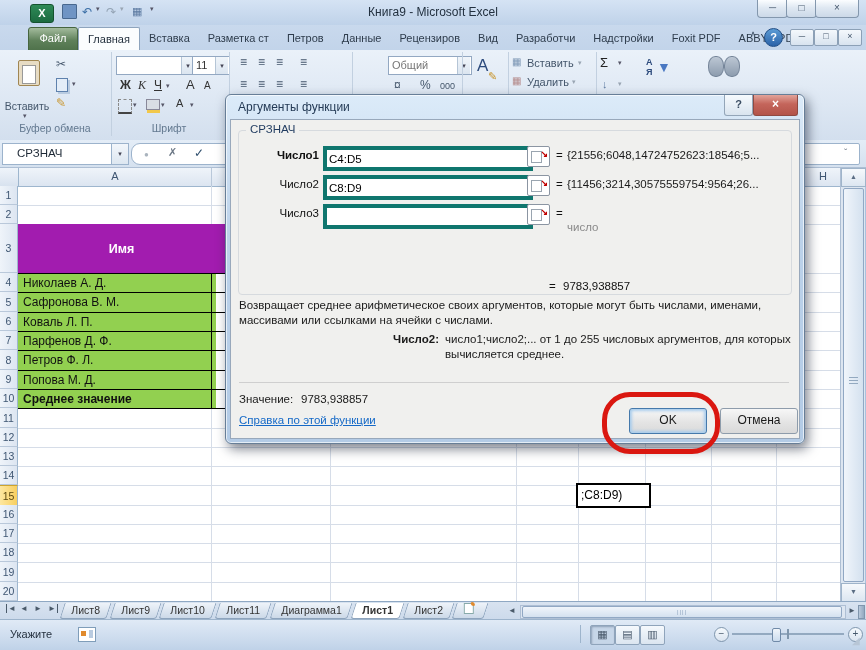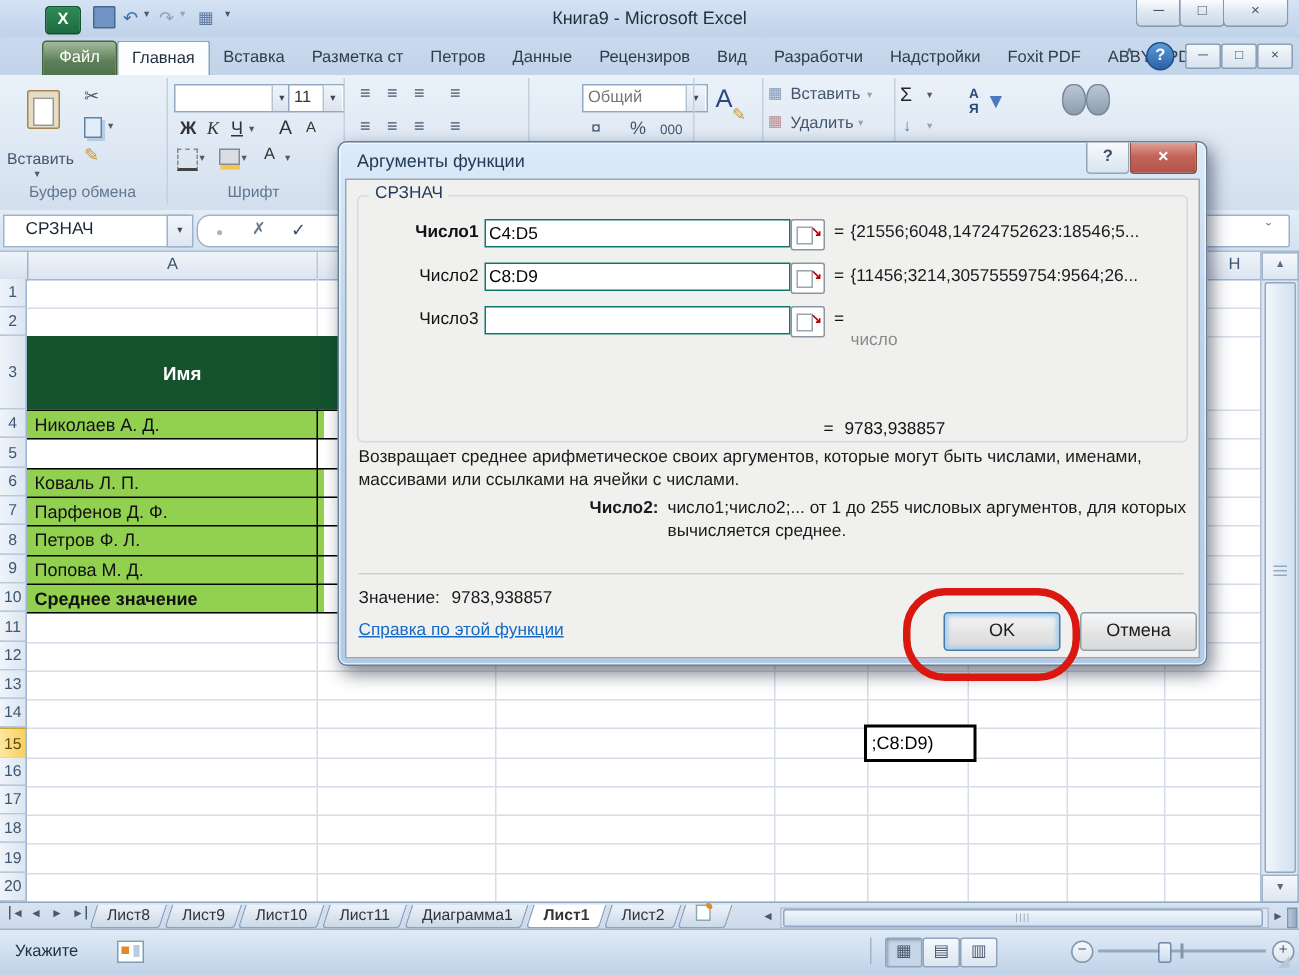--- a/index.html
+++ b/index.html
@@ -68,21 +68,21 @@
   .rh{left:0;width:17px;border-right:1px solid #9eb6ce;border-bottom:1px solid #b9c8da;
     background:linear-gradient(90deg,#eff4fa,#dce5f1);font-size:10.5px;color:#3f5672;
     display:flex;align-items:center;justify-content:center;}
   .rh.hl{background:linear-gradient(90deg,#fde7a0,#f8cf60);border-top:1px solid #cda42e;
     border-bottom:1px solid #cda42e;color:#5d4a12;}
   .vline{top:186px;width:1px;height:415px;background:#d6dde8;}
   .hline{left:18px;width:822px;height:1px;background:#d6dde8;}
   .blackline{left:18px;width:207px;height:1px;background:#000;z-index:3;}
   .gcell{left:18px;width:193px;background:#92d050;font-size:12px;color:#111;
     display:flex;align-items:center;padding-left:5px;z-index:2;}
-  .pcell{left:18px;top:224px;width:207px;height:49px;background:#14532d;color:#fff;
+  .pcell{left:18px;top:224px;width:207px;height:49px;background:#a21caf;color:#fff;
     font-weight:bold;font-size:12.5px;display:flex;align-items:center;justify-content:center;
     padding-right:12px;z-index:2;}
   .editcell{left:576px;top:483px;width:68px;height:21px;background:#fff;border:2px solid #000;
     font-size:12px;line-height:20px;padding-left:3px;z-index:6;}
   
   .vsb{left:840px;top:168px;width:24px;height:433px;background:#dde6f1;border-left:1px solid #aebfd4;}
   .sb-btn{background:linear-gradient(#f6f9fc,#dce6f1);border:1px solid #9fb4ca;color:#5a6d84;
     font-size:7px;text-align:center;}
   .vthumb{left:2px;top:20px;width:19px;height:392px;background:linear-gradient(90deg,#f0f5fb,#d4e1ef);
     border:1px solid #91a8c4;border-radius:2px;}
@@ -116,21 +116,21 @@
   .dlg-title{left:12px;top:5px;font-size:12px;color:#243a55;}
   .dlg-cap{top:0;height:20px;border:1px solid #93a5b8;border-top:none;text-align:center;}
   .dlg-help{left:498px;width:27px;border-radius:0 0 3px 3px;
     background:linear-gradient(#f6fafd,#d9e4ef);color:#3a4d63;font-size:11px;font-weight:bold;line-height:19px;}
   .dlg-close{left:527px;width:43px;border-radius:0 0 3px 3px;border-color:#8f4a42;
     background:linear-gradient(#e2a399,#c4655b 45%,#b3544a);color:#fff;font-size:12px;font-weight:bold;line-height:18px;}
   .dlg-client{left:4px;top:24px;width:568px;height:318px;background:#f0f0ee;border:1px solid #98a8bb;}
   .groupbox{left:7px;top:10px;width:552px;height:163px;border:1px solid #d6dade;border-radius:4px;}
   .grouplabel{left:15px;top:3px;background:#f0f0ee;padding:0 4px;font-size:11.5px;color:#1f3a5f;}
   .arglabel{width:78px;font-size:11.5px;color:#111;text-align:right;}
-  .arginput{position:absolute;left:92px;width:198px;height:17px;border:1px solid #0f766e;
+  .arginput{position:absolute;left:92px;width:198px;height:17px;border:4px solid #0f766e;
     font-size:11.5px;font-family:"Liberation Sans",sans-serif;padding:0 2px;}
   .rangebtn{left:296px;width:21px;height:19px;background:#fff;border:1px solid #8b95a2;border-radius:2px;}
   .mini-grid{position:absolute;left:3px;top:4px;width:9px;height:10px;border:1px solid #9aa5b0;
     background:linear-gradient(#fff,#fff) ,repeating-linear-gradient(#cdd5dd 0 1px,#fff 1px 3px);}
   .red-arr{position:absolute;right:1px;top:2px;font-size:9px;font-weight:bold;color:#c00000;}
   .eqsign{font-size:11.5px;color:#111;}
   .argresult{font-size:11.5px;color:#1a1a1a;white-space:nowrap;overflow:hidden;width:228px;}
   .dlg-desc{font-size:11.5px;color:#1a1a1a;line-height:15px;}
   .dlg-sep{left:8px;top:262px;width:550px;height:1px;background:#cfcfcf;}
   .dlg-link{font-size:11.5px;color:#1569c7;text-decoration:underline;}
@@ -315,20 +315,21 @@
       <div class="abs hline" style="top:485px;"></div>
     <div class="abs hline" style="top:505px;"></div>
       <div class="abs hline" style="top:524px;"></div>
     <div class="abs hline" style="top:543px;"></div>
       <div class="abs hline" style="top:562px;"></div>
     <div class="abs hline" style="top:582px;"></div>
   </div>
 
   <div class="abs pcell">Имя</div>
   <div class="abs gcell" style="top:273px;height:19px;">Николаев А. Д.</div>
+  <div class="abs gcell" style="top:292px;height:20px;">Сафронова В. М.</div>
   <div class="abs gcell" style="top:312px;height:19px;">Коваль Л. П.</div>
   <div class="abs gcell" style="top:331px;height:19px;">Парфенов Д. Ф.</div>
   <div class="abs gcell" style="top:350px;height:20px;">Петров Ф. Л.</div>
   <div class="abs gcell" style="top:370px;height:19px;">Попова М. Д.</div>
   <div class="abs gcell" style="top:389px;height:19px;font-weight:bold;">Среднее значение</div>
   <div>
     <div class="abs blackline" style="top:273px;"></div>
       <div class="abs blackline" style="top:292px;"></div>
     <div class="abs blackline" style="top:312px;"></div>
       <div class="abs blackline" style="top:331px;"></div>

